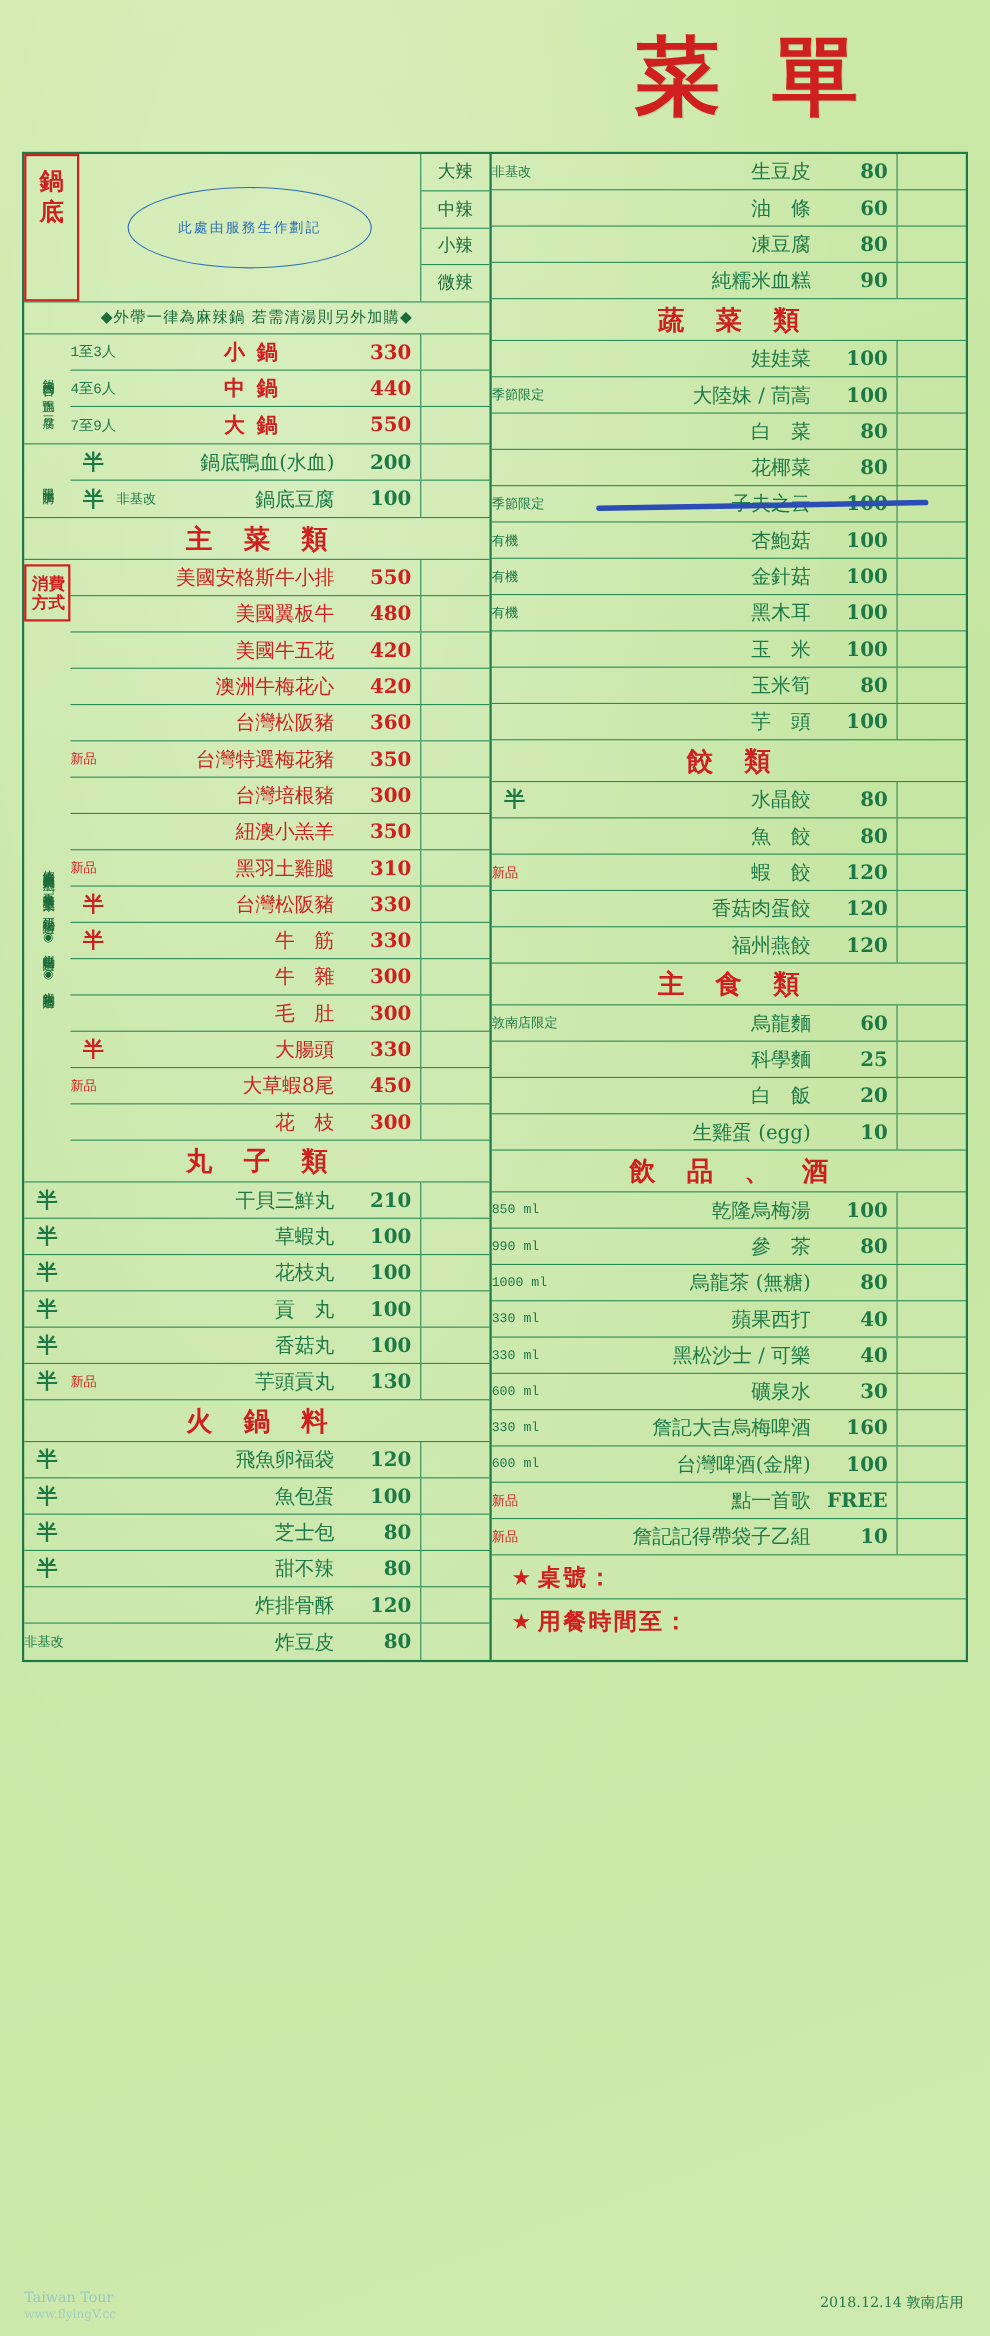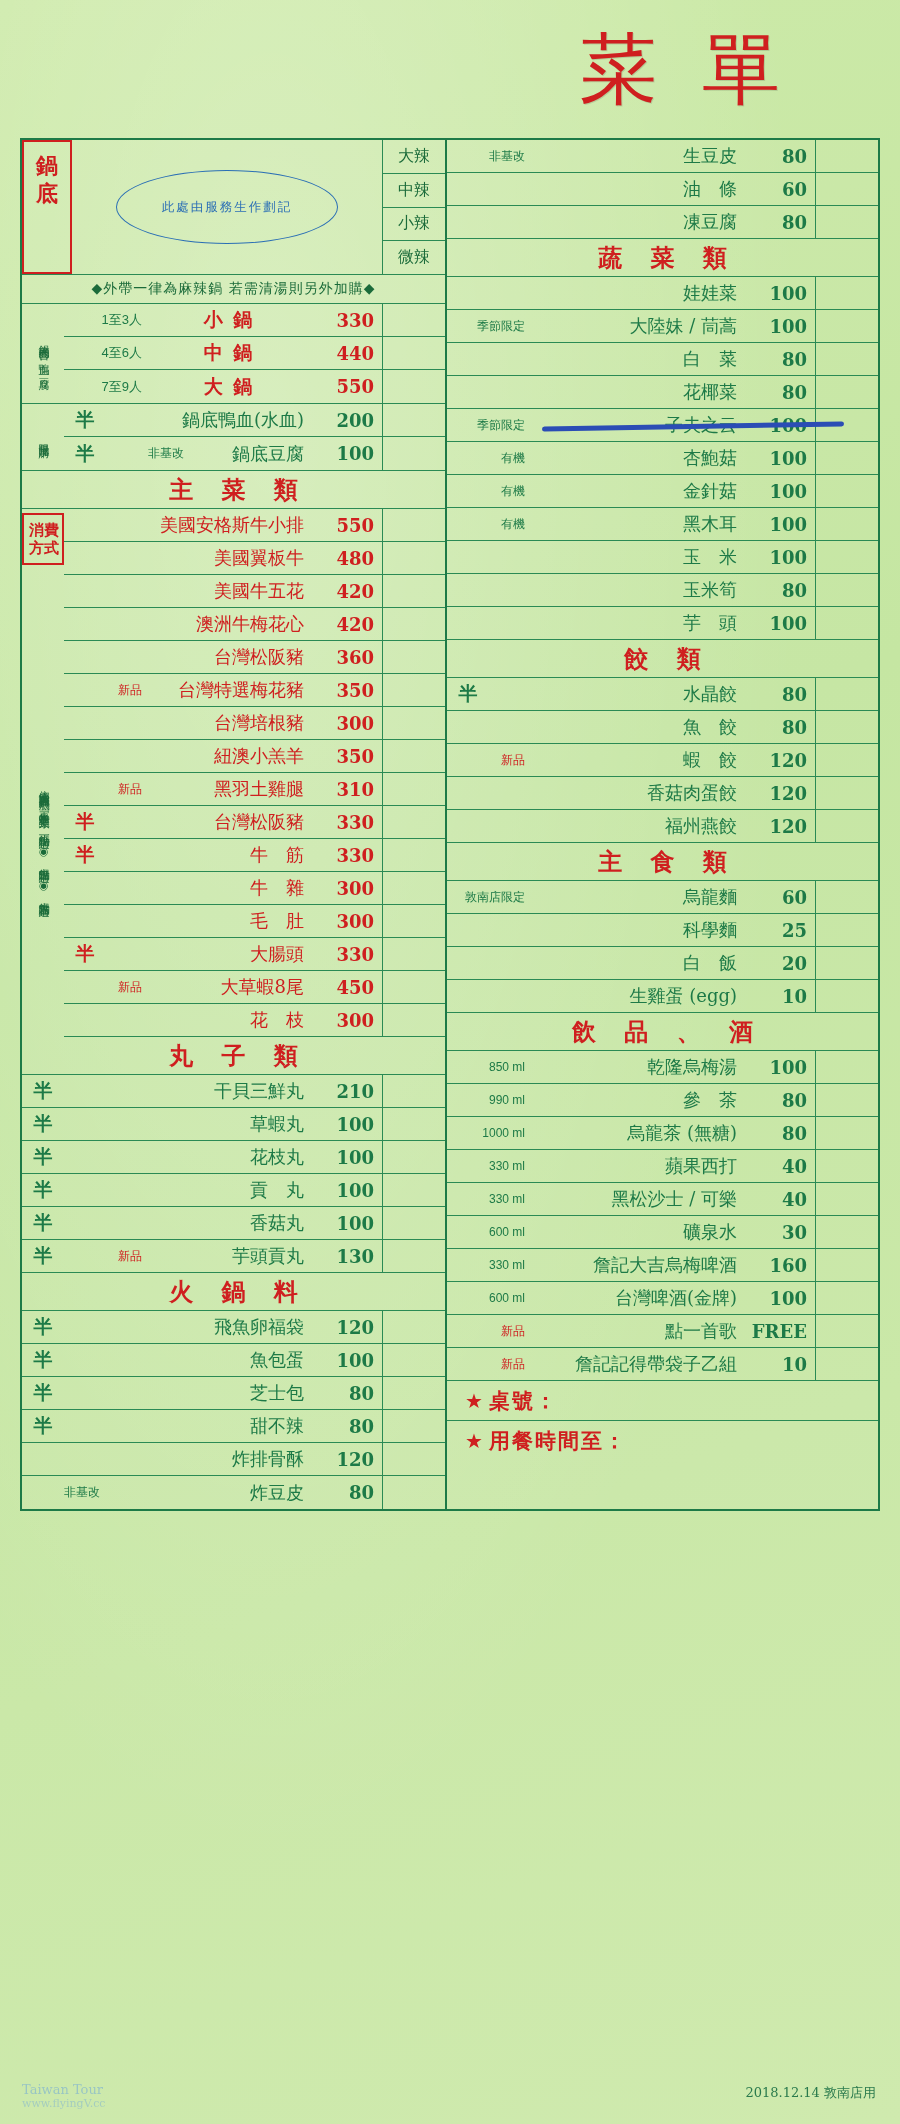--- a/index.html
+++ b/index.html
@@ -16,21 +16,21 @@
     background:
       radial-gradient(ellipse at 30% 20%, rgba(255,255,255,0.25), rgba(255,255,255,0) 60%),
       linear-gradient(160deg,#cdeaa9 0%,#c5e6a2 40%,#cfeaae 100%);
   }
   
   .title{
     position:absolute;
     top:18px;right:110px;
     font-family:"DejaVu Serif","Liberation Serif",serif;
     font-size:78px;
-    font-weight:normal;
+    font-weight:bold;
     color:#cf1f1f;
     letter-spacing:10px;
     text-shadow:1px 1px 0 rgba(0,0,0,.12);
     margin-left:24px;
   }
   
   .menu{
     position:absolute;
     left:20px;top:138px;
     width:860px;
@@ -56,23 +56,23 @@
   .c-half{
     width:42px;flex:0 0 42px;
     text-align:center;
     font-size:19px;font-weight:bold;
     color:#1d7a47;
     font-family:"DejaVu Serif","Liberation Serif",serif;
   }
   .c-tag{
     width:78px;flex:0 0 78px;
     font-size:13px;
-    text-align:right;
+    text-align:left;
     color:#1d7a47;
-    font-family:Liberation Sans, sans-serif;
+    font-family:Liberation Mono, monospace;
   }
   .c-tag.small{font-size:12px;}
   .c-name{
     flex:1 1 auto;
     text-align:right;
     padding-right:12px;
     font-size:18px;
     font-family:"DejaVu Serif","Liberation Serif",serif;
     white-space:nowrap;
   }
@@ -529,20 +529,26 @@
           <div class="c-name green">油　條</div>
           <div class="c-price green">60</div>
           <div class="c-blank"></div>
         </div>
       <div class="row">
           <div class="c-tag small"></div>
           <div class="c-name green">凍豆腐</div>
           <div class="c-price green">80</div>
           <div class="c-blank"></div>
         </div>
+      <div class="row">
+          <div class="c-tag small"></div>
+          <div class="c-name green">純糯米血糕</div>
+          <div class="c-price green">90</div>
+          <div class="c-blank"></div>
+        </div>
 
       <div class="row section red">
         <span class="lbl">蔬 菜 類</span>
       </div>
 
       <div class="row">
           <div class="c-tag small"></div>
           <div class="c-name green">娃娃菜</div>
           <div class="c-price green">100</div>
           <div class="c-blank"></div>

